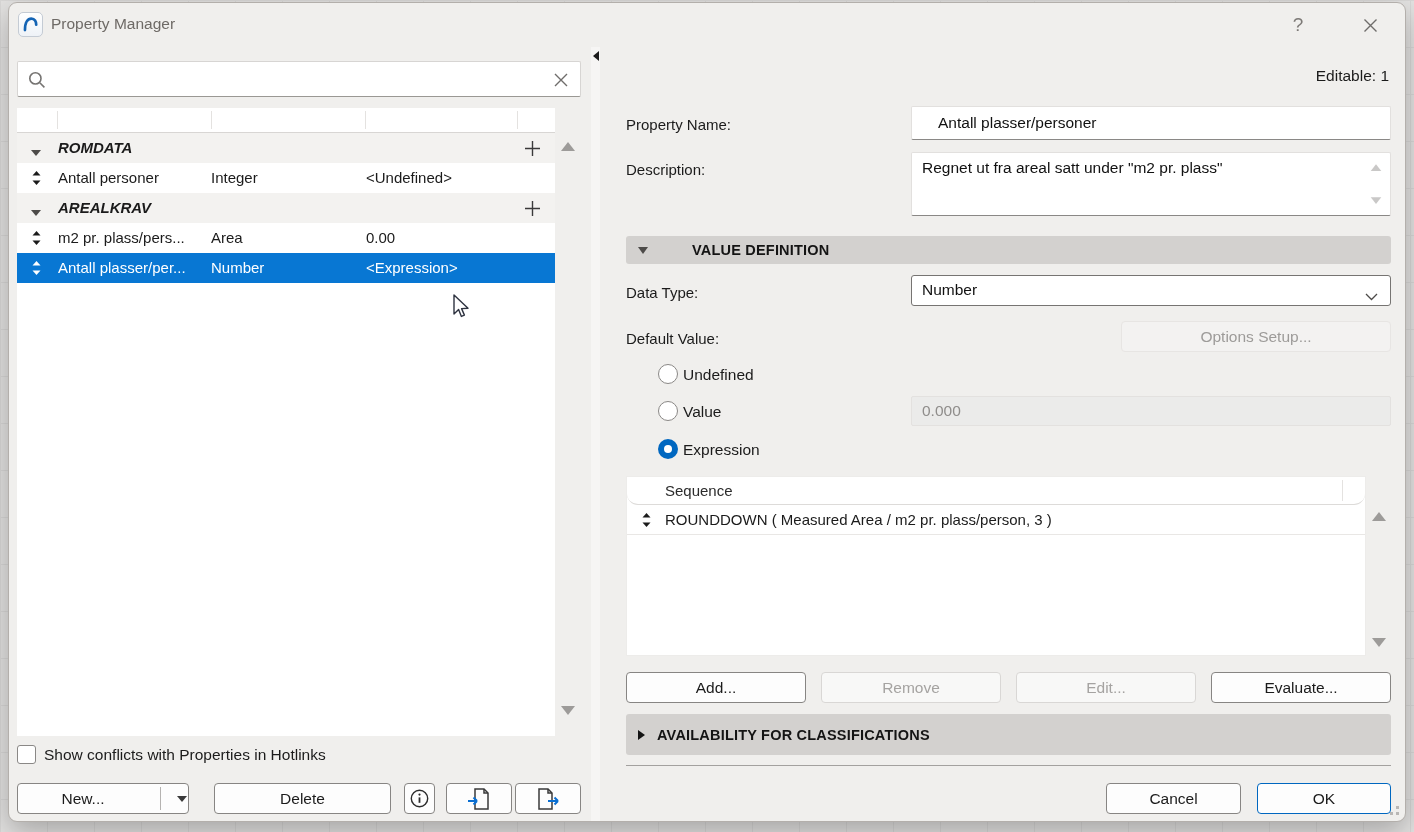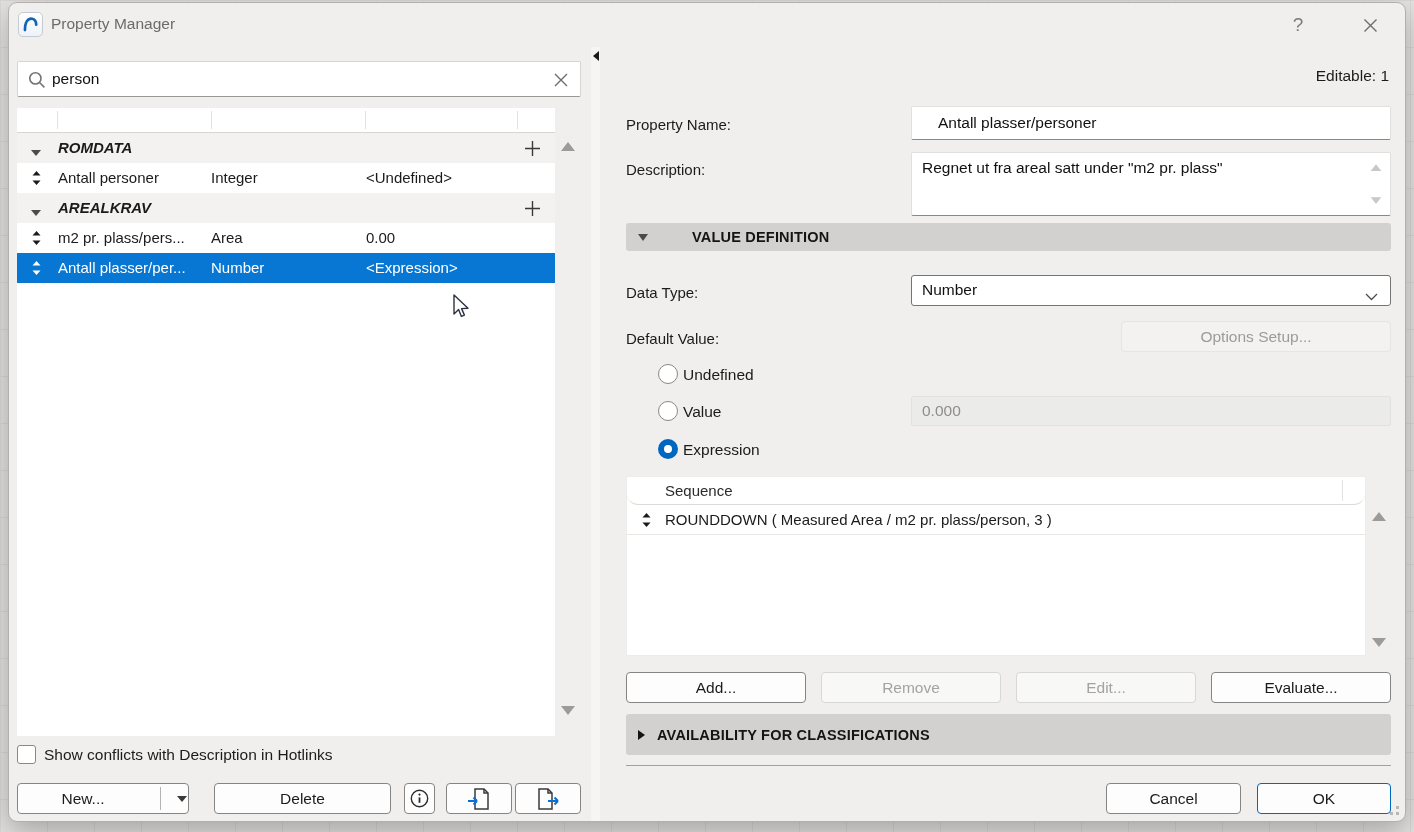--- a/index.html
+++ b/index.html
@@ -144,21 +144,20 @@
     </div>
   </div>
 
   <div class="searchbox">
     <span class="search-glyph">
       <svg width="20" height="20" viewBox="0 0 20 20">
         <circle cx="8.4" cy="8.4" r="5.6" fill="none" stroke="#767472" stroke-width="1.6"></circle>
         <path d="M12.8 12.8 L17.4 17.4" stroke="#767472" stroke-width="1.6"></path>
       </svg>
     </span>
-    <input type="text" value="person" style="">
     <span class="search-clear">
       <svg width="14" height="14" viewBox="0 0 14 14">
         <path d="M1 1 L13 13 M13 1 L1 13" stroke="#6f6d6b" stroke-width="1.4"></path>
       </svg>
     </span>
   </div>
 
   <div class="table-wrap">
     <div class="thead">
       <div class="colsep" style="left:40px;"></div>
@@ -232,21 +231,21 @@
       <span class="cell-name">Antall plasser/per...</span>
       <span class="cell-type">Number</span>
       <span class="cell-default">&lt;Expression&gt;</span>
     </div>
   </div>
 
   <div class="vscroll-arrow arrow-up abs" style="left:552px; top:139px;"></div>
   <div class="vscroll-arrow arrow-down abs" style="left:552px; top:703px;"></div>
 
   <div class="checkbox"></div>
-  <div class="checkbox-label">Show conflicts with Description in Hotlinks</div>
+  <div class="checkbox-label">Show conflicts with Properties in Hotlinks</div>
 
   <div class="new-split">
     <button class="btn new-main">
         <span style="margin-right:40px;">New...</span>
       </button>
     <span class="new-divider"></span>
     <span class="new-arrow"></span>
   </div>
   <button class="btn abs" style="left:205px; top:780px; width:177px; height:31px;">Delete</button>
   <button class="btn abs" style="left:395px; top:780px; width:31px; height:31px;">
@@ -279,21 +278,21 @@
   <div class="label abs" style="left:617px; top:113px;">Property Name:</div>
   <input class="field-input abs" style="left: 902px; top: 103px; width: 480px; height: 34px;" value="Antall plasser/personer">
 
   <div class="label abs" style="left:617px; top:158px;">Description:</div>
   <div class="field-input abs" style="left:902px; top:149px; width:480px; height:64px;">
     <span style="position:absolute; left:10px; top:6px; font-size:15.5px; color:#111;">Regnet ut fra areal satt under "m2 pr. plass"</span>
     <span class="vscroll-arrow arrow-up" style="position:absolute; right:7px; top:10px; transform:scale(.75); opacity:.55;"></span>
     <span class="vscroll-arrow arrow-down" style="position:absolute; right:7px; bottom:10px; transform:scale(.75); opacity:.55;"></span>
   </div>
 
-  <div class="section-bar" style="top:220px;gap:44px;">
+  <div class="section-bar" style="top:233px;gap:44px;">
     <span class="tri-down"></span>
     <span class="sec-title">VALUE DEFINITION</span>
   </div>
 
   <div class="label abs" style="left:617px; top:281px;">Data Type:</div>
   <div class="select-box" style="top:272px;">
     <span class="sel-val">Number</span>
     <span class="chev">
       <svg width="13" height="8" viewBox="0 0 13 8">
           <path d="M1 1 L6.5 6.5 L12 1" fill="none" stroke="#4d4b49" stroke-width="1.3"></path>

